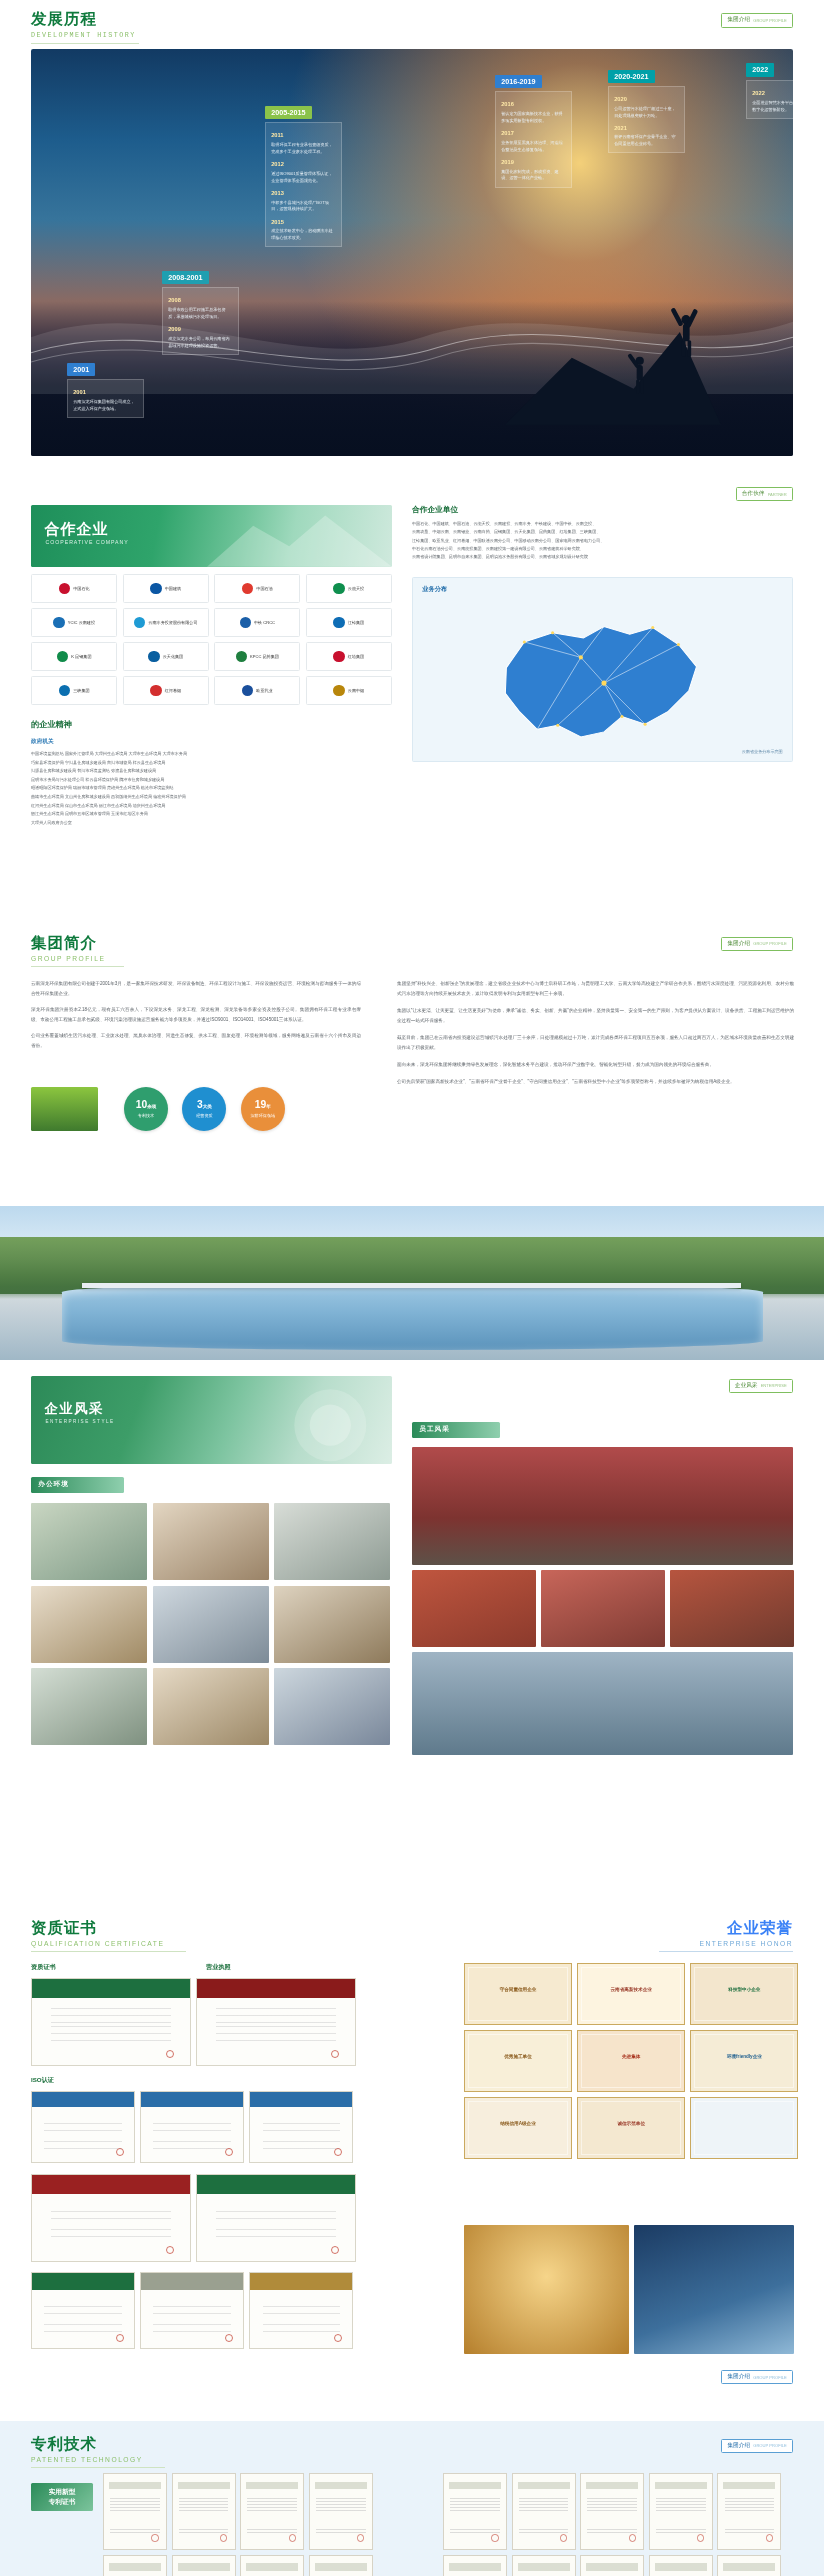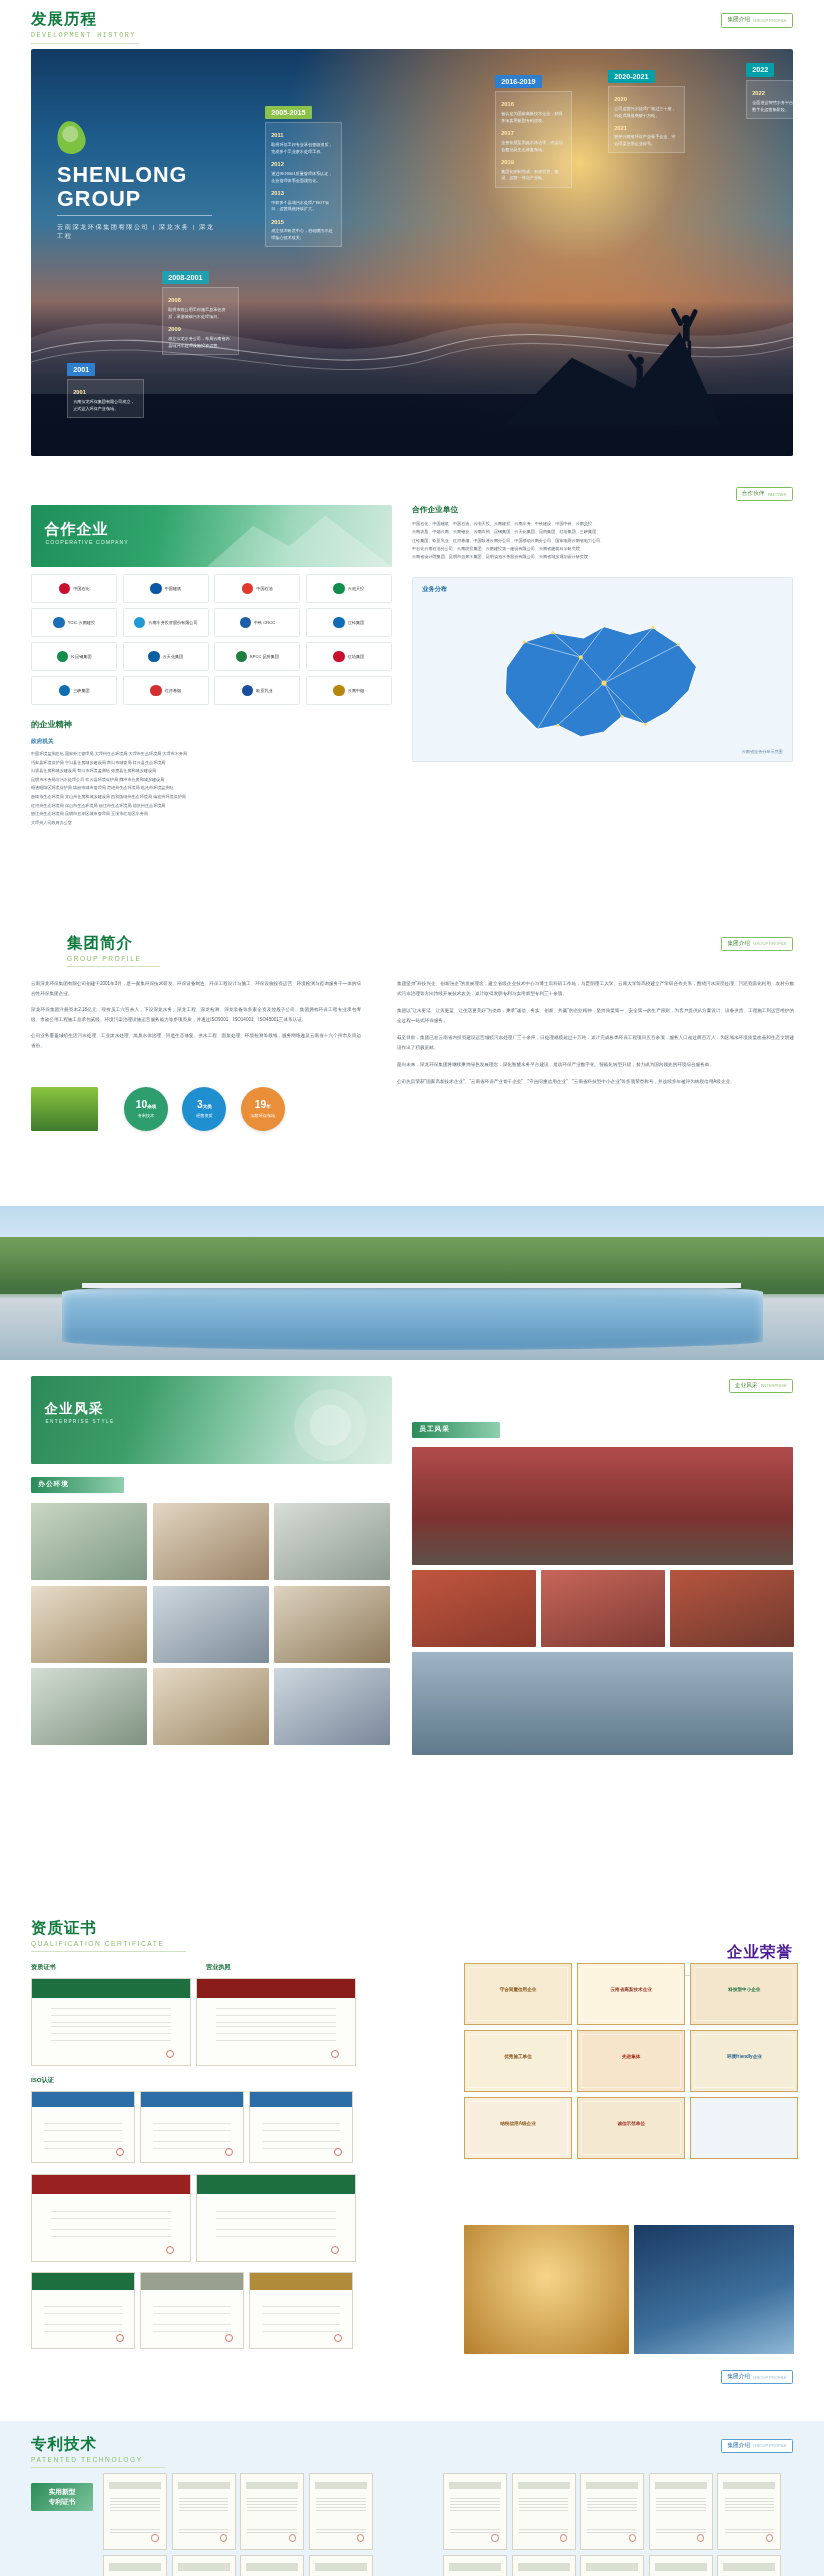--- a/index.html
+++ b/index.html
@@ -7,21 +7,21 @@
   html,body { background:#ffffff; }
   body {
     width:824px; height:2885px; position:relative; overflow:hidden;
     font-family:"Liberation Sans", sans-serif; color:#333;
   }
   .page { position:absolute; left:0; width:824px; }
 
   
   .sec-title-cn { font-size:15.5px; font-weight:bold; color:#0f7a3d; letter-spacing:1px; }
   .sec-title-en { font-size:6.7px; color:#8bbf6a; letter-spacing:1.5px; margin-top:1px; }
-  .sec-title-cn.blue { color:#4c1d95;margin-top:24px; }
+  .sec-title-cn.blue { color:#3b82f6; }
   .sec-title-en.blue { color:#6fa8d8; }
   .rule { height:1px; background:#cfe3c2; margin-top:4.1px; }
   .rule.blue { background:#c3d9ec; }
 
   .tag-pill {
     border:0.5px solid #7fbf5f; border-radius:1.5px; padding:2.1px 5.2px;
     font-size:5.7px; color:#4c8a35; display:inline-flex; gap:3.1px; align-items:center;
     background:#fff;
   }
   .tag-pill .en { font-size:4.1px; color:#9dc78a; }
@@ -97,21 +97,21 @@
   .pr-text { font-size:4.1px; color:#5a6066; line-height:2.05; }
   .map-box {
     margin-top:15.5px; width:381px; height:185px; background:#eef6fb;
     border:0.5px solid #dbe9f2; border-radius:1.5px; position:relative; overflow:hidden;
   }
   .map-box .mt { position:absolute; left:9.3px; top:7.2px; font-size:6.2px; color:#1d6aa8; font-weight:bold;}
   .map-shape { position:absolute; left:62px; top:28px; }
 
   
   #sec-profile { top:917px; height:289px; background:#fff; }
-  .gp-head { position:absolute; left:31px; top:15.5px;margin-left:36px; }
+  .gp-head { position:absolute; left:31px; top:15.5px; }
   .gp-pill { position:absolute; right:31px; top:19.6px; }
   .gp-left { position:absolute; left:31px; top:62px; width:330px; }
   .gp-para { font-size:4.6px; color:#5a6066; line-height:2.15; text-align:justify; }
   .gp-photos { position:absolute; left:31px; top:170px; display:flex; gap:4.1px; }
   .gp-photo { width:67px; height:44px; border-radius:1.5px; }
   .kpi-row { position:absolute; left:124px; top:170px; display:flex; gap:14.4px; }
   .kpi {
     width:44px; height:44px; border-radius:50%; color:#fff;
     display:flex; flex-direction:column; align-items:center; justify-content:center;
     box-shadow:0 1px 3.1px rgba(0,0,0,.15);
@@ -233,27 +233,20 @@
         <rect x="344" y="136" width="7" height="32" rx="3"></rect>
           <rect x="355" y="136" width="7" height="32" rx="3"></rect>
         <circle cx="262" cy="176" r="8"></circle>
           <rect x="256" y="184" width="12" height="30" rx="5"></rect>
         <rect x="246" y="160" width="8" height="32" rx="4" transform="rotate(-35 250 176)"></rect>
         <rect x="255" y="212" width="6" height="28" rx="3"></rect>
           <rect x="264" y="212" width="6" height="28" rx="3"></rect>
       </g>
     </svg>
 
-    <div class="logo-box">
-      <div class="logo-drop"></div>
-      <div class="logo-name">SHENLONG</div>
-      <div class="logo-name">GROUP</div>
-      <div class="logo-ul"></div>
-      <div class="logo-cn">云南深龙环保集团有限公司 | 深龙水务 | 深龙工程</div>
-    </div>
 
     <div class="tl-card" style="left:36px; top:314px">
       <span class="tl-badge" style="background:#2f7fd0">2001</span>
       <div class="tl-body">
         <div class="tl-year">2001</div>
         <div>云南深龙环保集团有限公司成立，正式进入环保产业领域。</div>
       </div>
     </div>
 
     <div class="tl-card" style="left:131px; top:222px">

